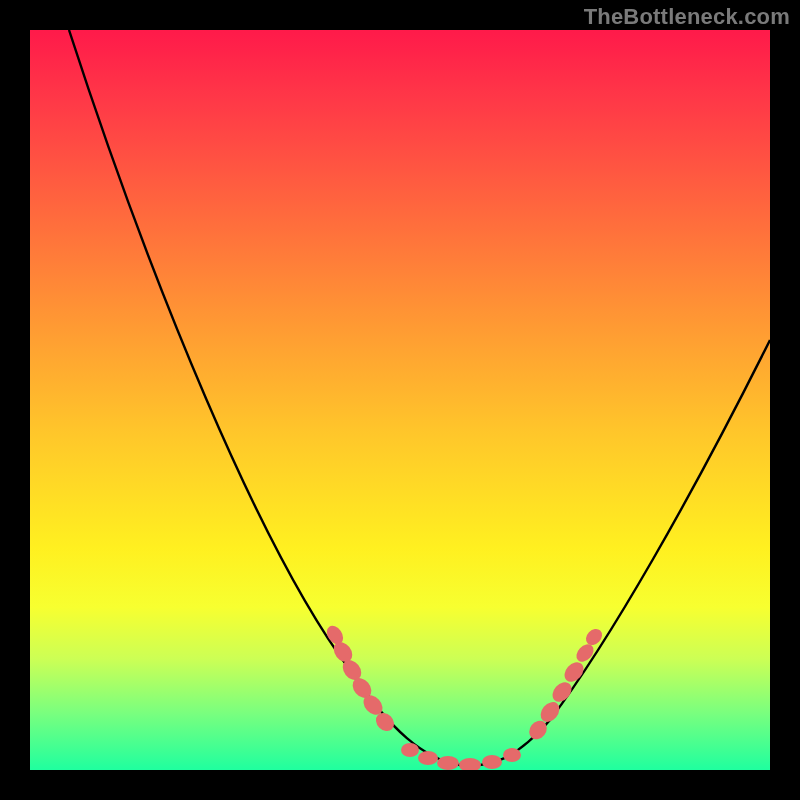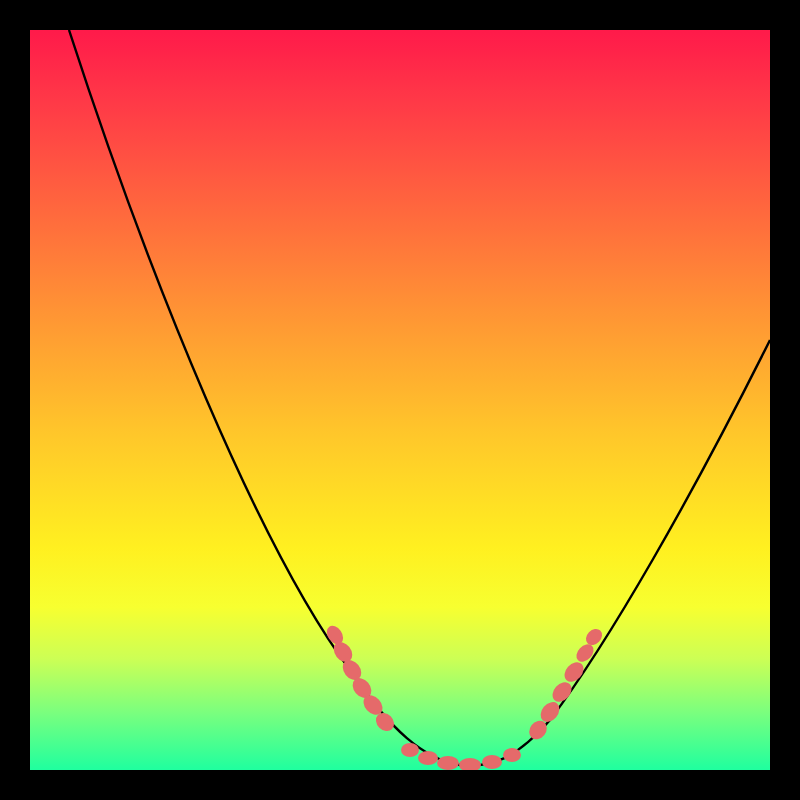--- a/index.html
+++ b/index.html
@@ -54,20 +54,21 @@
   }
   svg.curve {
     position: absolute;
     inset: 0;
   }
 </style>
 </head>
 <body>
 
 <div class="frame">
+  <div class="watermark">TheBottleneck.com</div>
 
   <div class="plot-area">
     <div class="gradient"></div>
 
     <svg class="curve" viewBox="0 0 740 740" preserveAspectRatio="none">
 
       <path fill="none" stroke-width="2.4" d="M 39 0
                C 120 250, 230 520, 320 640
                C 360 700, 395 730, 430 735
                C 460 738, 485 730, 520 690

